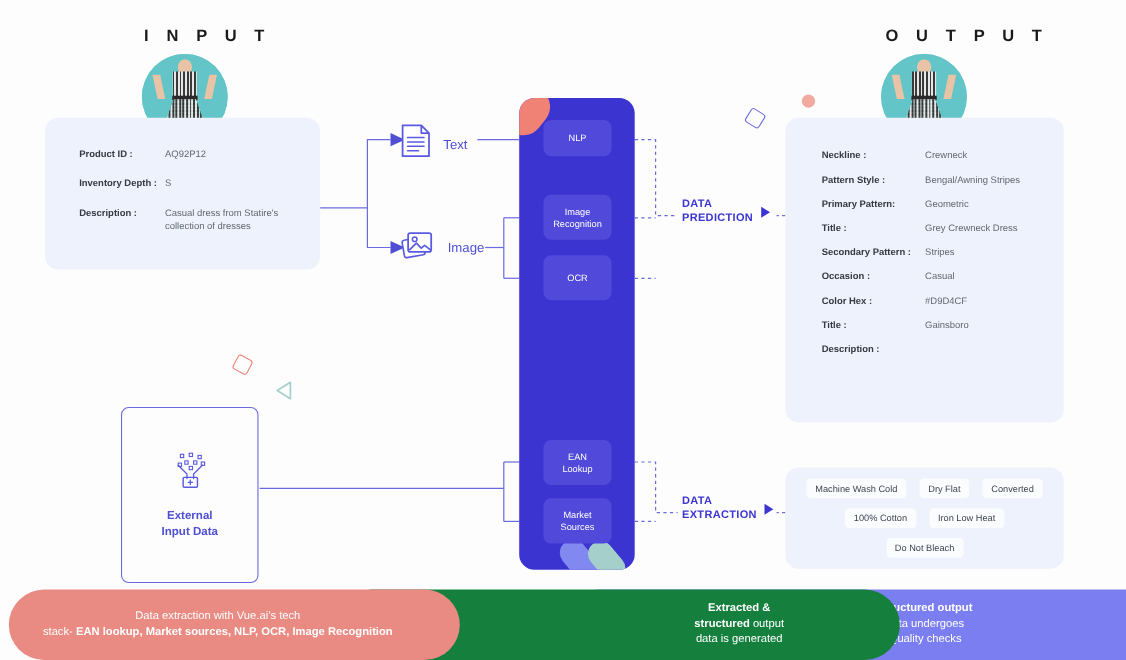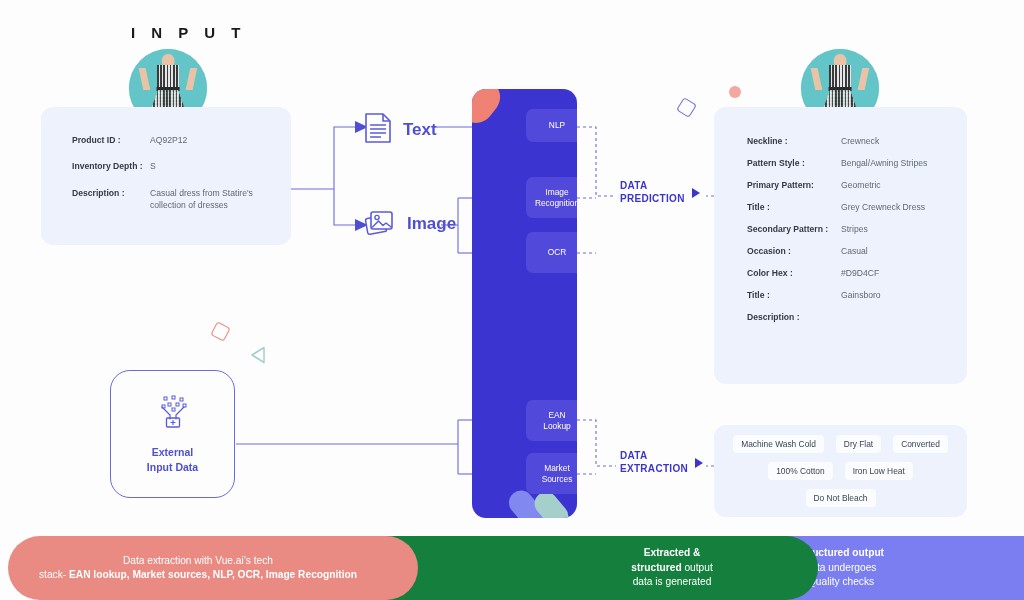--- a/index.html
+++ b/index.html
@@ -90,38 +90,38 @@
   }
   .engine-blob { position:absolute; border-radius:40px; }
   #blob-coral { left:-11px; top:-11px; width:36px; height:46px; background:#ef8275; transform:rotate(38deg); border-radius:40px; }
   #blob-periwinkle { left:44px; bottom:-16px; width:24px; height:46px; background:#8189f0; transform:rotate(-40deg); border-radius:40px; }
   #blob-mint { left:68px; bottom:-12px; width:23px; height:40px; background:#a5cfca; transform:rotate(-40deg); border-radius:40px; }
 
   .engine-box {
     position:absolute; left:22px; width:62px;
     background:#5149da; border-radius:7px;
     color:#ffffff; font-size:8.4px; line-height:1.3;
-    display:flex; align-items:center; justify-content:center; text-align:center;margin-left:32px;
+    display:flex; align-items:center; justify-content:center; text-align:center;
   }
   #box-nlp    { top:20px;  height:33px; }
   #box-imgrec { top:88px;  height:41px; }
   #box-ocr    { top:143px; height:41px; }
   #box-ean    { top:311px; height:41px; }
   #box-market { top:364px; height:41px; }
 
   
   .node { position:absolute; display:flex; align-items:center; gap:11px; }
   #node-text  { left:364px; top:112px; }
   #node-image { left:364px; top:206px; }
-  .node-label { font-size:17px; font-weight:700; color:#4f4fd4; }
+  .node-label { font-size:12px; font-weight:400; color:#4f4fd4; }
 
   
   #external-box {
-    position:absolute; left:110px; top:370px; width:125px; height:128px;
-    border:1.3px solid #6b6be0; border-radius:20px;
+    position:absolute; left:110px; top:370px; width:125px; height:160px;
+    border:1.3px solid #6b6be0; border-radius:7px;
     display:flex; flex-direction:column; align-items:center; justify-content:center;
     gap:11px; background:#fdfdfd;
   }
   #external-label { font-size:10.5px; font-weight:700; color:#4f4fd4; text-align:center; line-height:1.35; }
 
   
   .data-label { position:absolute; display:flex; align-items:center; gap:7px; }
   .data-label .txt { font-size:10px; font-weight:700; color:#3b34d1; text-align:left; line-height:1.25; letter-spacing:.3px; }
   #label-prediction { left:620px; top:180px; }
   #label-extraction { left:620px; top:450px; }
@@ -187,20 +187,21 @@
     <path d="M577 253 L596 253" stroke="#6b6be0" stroke-width="1.1" fill="none" stroke-dasharray="3 3"></path>
 
     <path d="M577 420 L596 420 L596 466 L616 466" stroke="#6b6be0" stroke-width="1.1" fill="none" stroke-dasharray="3 3"></path>
     <path d="M577 474 L596 474" stroke="#6b6be0" stroke-width="1.1" fill="none" stroke-dasharray="3 3"></path>
 
     <path d="M714 196 L706 196" stroke="#6b6be0" stroke-width="1.1" fill="none" stroke-dasharray="3 3"></path>
     <path d="M714 466 L706 466" stroke="#6b6be0" stroke-width="1.1" fill="none" stroke-dasharray="3 3"></path>
   </svg>
 
   <div class="col-title" id="input-title">I N P U T</div>
+  <div class="col-title" id="output-title">O U T P U T</div>
 
   <div class="avatar" id="input-avatar">
     <div class="av-sky"></div>
     <div class="av-floor"></div>
     <div class="av-fig">
       <div class="av-head"></div>
       <div class="av-armL"></div>
       <div class="av-armR"></div>
       <div class="av-torso"></div>
       <div class="av-belt"></div>

